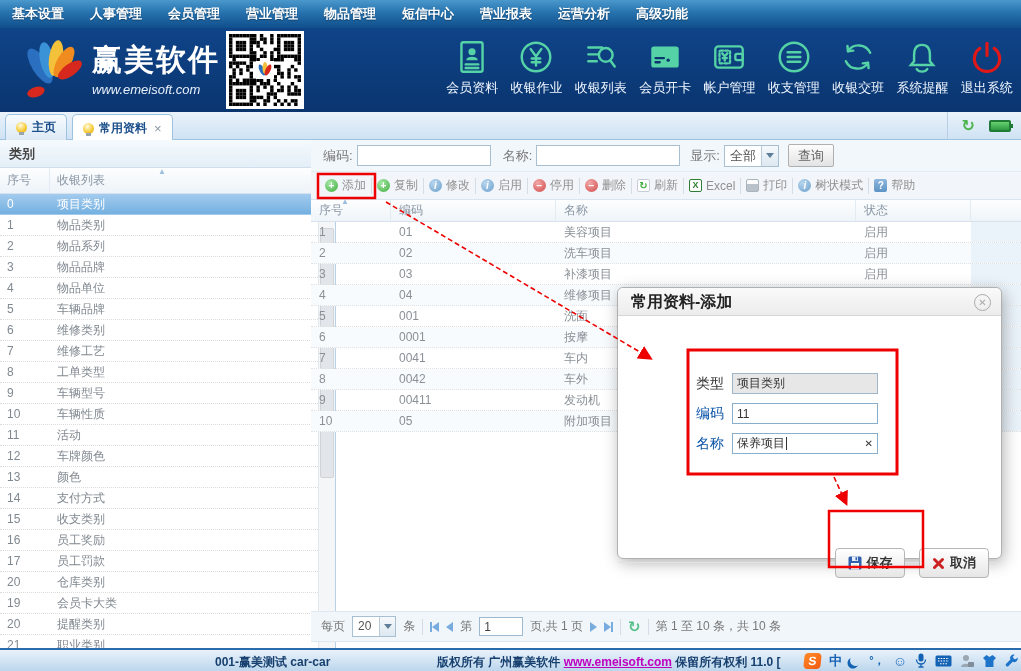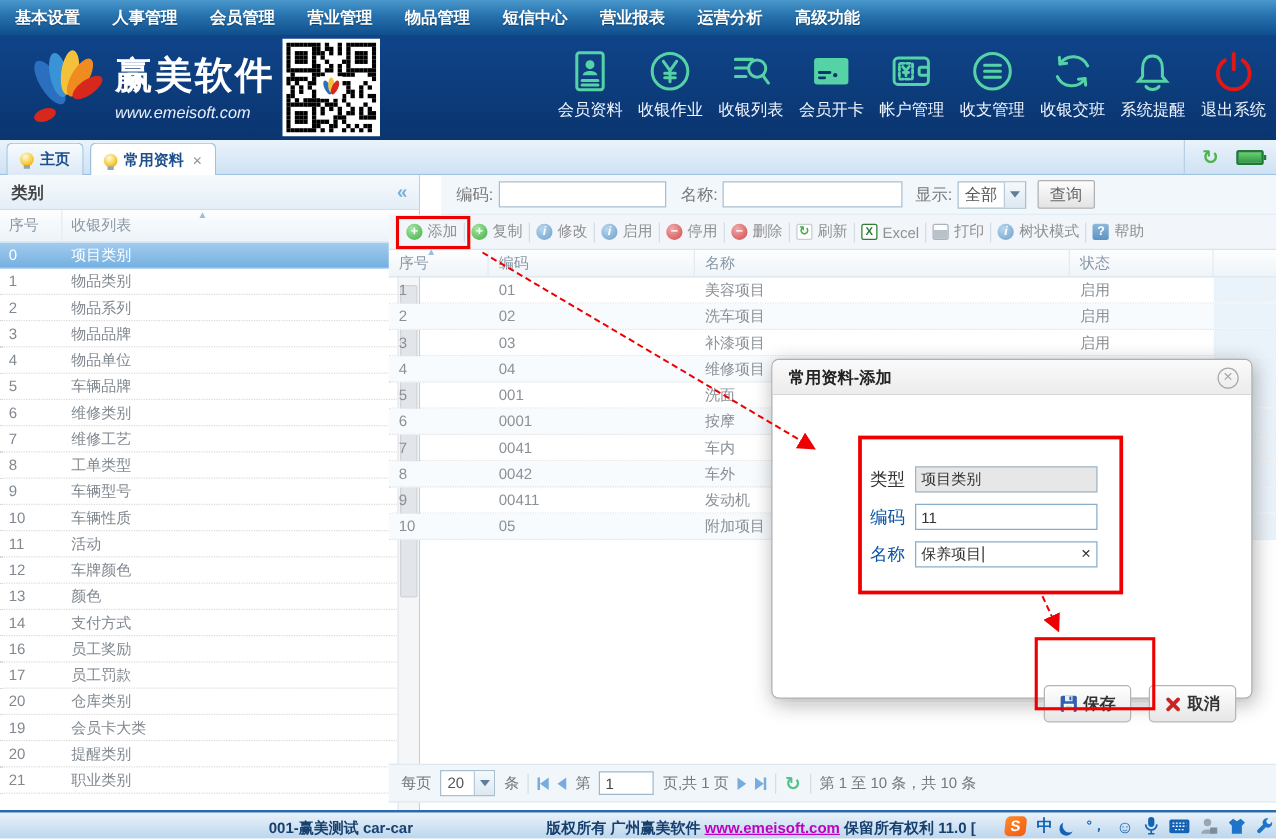--- a/index.html
+++ b/index.html
@@ -65,21 +65,21 @@
   .side-row .c2 { padding-left:7px; }
   .side-row.selected { background:linear-gradient(#a3cbee,#74b0e0); color:#fff; border-bottom:1px solid transparent; }
   .side-scroll { position:absolute; right:0; top:54px; bottom:0; width:17px; background:#f4f6f8; border-left:1px solid #e4e8ec; }
   .sb-up, .sb-down { position:absolute; left:4px; width:0; height:0; border-left:5px solid transparent; border-right:5px solid transparent; }
   .sb-up { top:7px; border-bottom:6px solid #aab2ba; }
   .sb-down { bottom:28px; border-top:6px solid #aab2ba; }
   .sb-thumb { position:absolute; left:1px; top:34px; width:14px; height:250px; background:#e2e5e9; border:1px solid #d0d4d9; border-radius:2px; }
 
   
   .main { position:absolute; left:311px; top:0; right:0; bottom:0; }
-  .searchrow { height:32px; background:#f2f7fb; border-bottom:1px solid #e2ecf4; display:flex; align-items:center; padding-left:12px; font-size:13px; color:#777;margin-left:42px; }
+  .searchrow { height:32px; background:#f2f7fb; border-bottom:1px solid #e2ecf4; display:flex; align-items:center; padding-left:12px; font-size:13px; color:#777; }
   .searchrow label { margin-right:4px; }
   .txt { height:21px; border:1px solid #a7bfd1; background:#fff; font-size:12px; padding:0 4px; color:#444; }
   .txt.code { width:134px; margin-right:12px; }
   .txt.name { width:144px; margin-right:10px; }
   .fakesel { display:flex; align-items:center; border:1px solid #a7bfd1; background:#fff; height:22px; margin-right:9px; cursor:pointer; }
   .fakesel .val { padding:0 5px; font-size:13px; color:#555; }
   .fakesel .arr { width:17px; height:100%; background:linear-gradient(#f5f9fc,#dde8f1); border-left:1px solid #b9cbd9; display:flex; align-items:center; justify-content:center; }
   .fakesel .arr::after { content:""; width:0; height:0; border-left:4px solid transparent; border-right:4px solid transparent; border-top:5px solid #5e7d99; }
   .btn-query { width:46px; height:23px; background:linear-gradient(#fdfdfd,#e3e3e3); border:1px solid #b0b0b0; border-radius:2px; font-size:13px; color:#666; cursor:pointer; }
 
@@ -141,21 +141,21 @@
   .ime-zh { color:#1462b4; font-size:13px; cursor:pointer; }
   .ime-moon { width:11px; height:11px; border-radius:50%; box-shadow:-3px 2px 0 0 #1462b4; transform:rotate(-12deg); cursor:pointer; }
   .ime-punct { color:#1462b4; font-size:11px; cursor:pointer; }
   .ime-smile { color:#1462b4; font-size:14px; cursor:pointer; }
   .ime svg { cursor:pointer; display:block; }
 
   
   .dialog { position:absolute; left:617px; top:287px; width:385px; height:272px; background:#fff;
     border:1px solid #b0b0b0; border-radius:6px; box-shadow:2px 4px 16px rgba(0,0,0,.3); z-index:20; }
   .dlg-title { height:28px; background:linear-gradient(#fafafa,#ececec); border-bottom:1px solid #d5d5d5;
-    border-radius:6px 6px 0 0; font-size:13px; font-weight:bold; color:#222; line-height:27px; padding-left:13px; }
+    border-radius:6px 6px 0 0; font-size:16px; font-weight:bold; color:#222; line-height:27px; padding-left:13px; }
   .dlg-close { position:absolute; right:10px; top:6px; width:17px; height:17px; border:1px solid #a9a9a9; border-radius:50%;
     color:#a9a9a9; font-size:10px; display:flex; align-items:center; justify-content:center; cursor:pointer; }
   .dlg-row { position:absolute; left:78px; display:flex; align-items:center; height:39px; }
   .dlg-row .lab { width:36px; font-size:14px; color:#333; }
   .dlg-row .lab.blue { color:#0b53a8; }
   .dlg-input { width:146px; height:21px; border:1px solid #88aecb; font-size:12px; color:#333; padding:0 4px;
     display:flex; align-items:center; position:relative; background:#fff; }
   .dlg-input.ro { background:#e7e7e7; border-color:#9fb6c8; }
   .caret { display:inline-block; width:1px; height:13px; background:#333; margin-left:1px; }
   .clear-x { position:absolute; right:4px; color:#333; font-size:10px; cursor:pointer; }
@@ -612,20 +612,24 @@
           <div class="side-row">
             <span class="c1">13</span>
             <span class="c2">颜色</span>
           </div>
 
           <div class="side-row">
             <span class="c1">14</span>
             <span class="c2">支付方式</span>
           </div>
 
+          <div class="side-row">
+            <span class="c1">15</span>
+            <span class="c2">收支类别</span>
+          </div>
 
           <div class="side-row">
             <span class="c1">16</span>
             <span class="c2">员工奖励</span>
           </div>
 
           <div class="side-row">
             <span class="c1">17</span>
             <span class="c2">员工罚款</span>
           </div>

